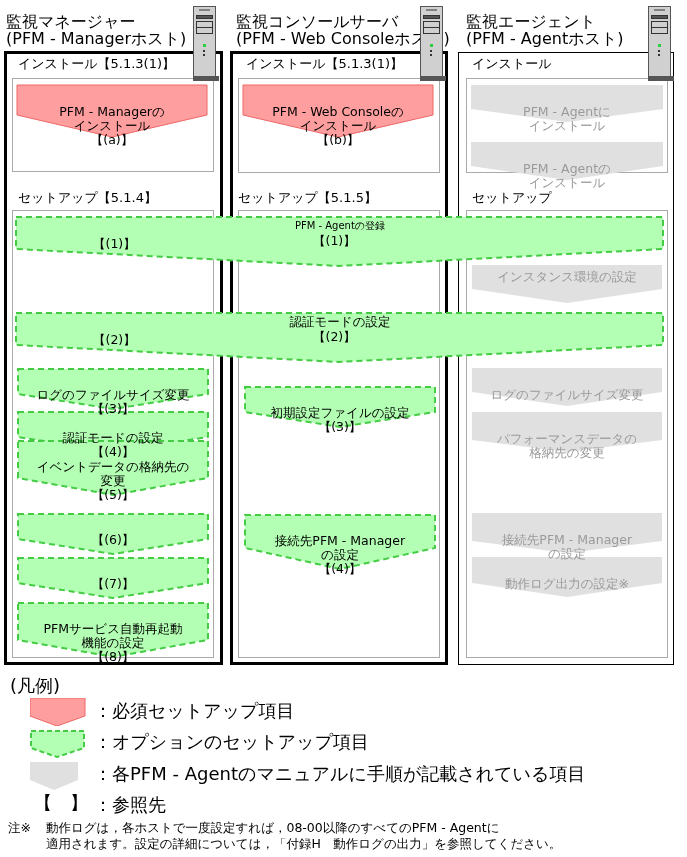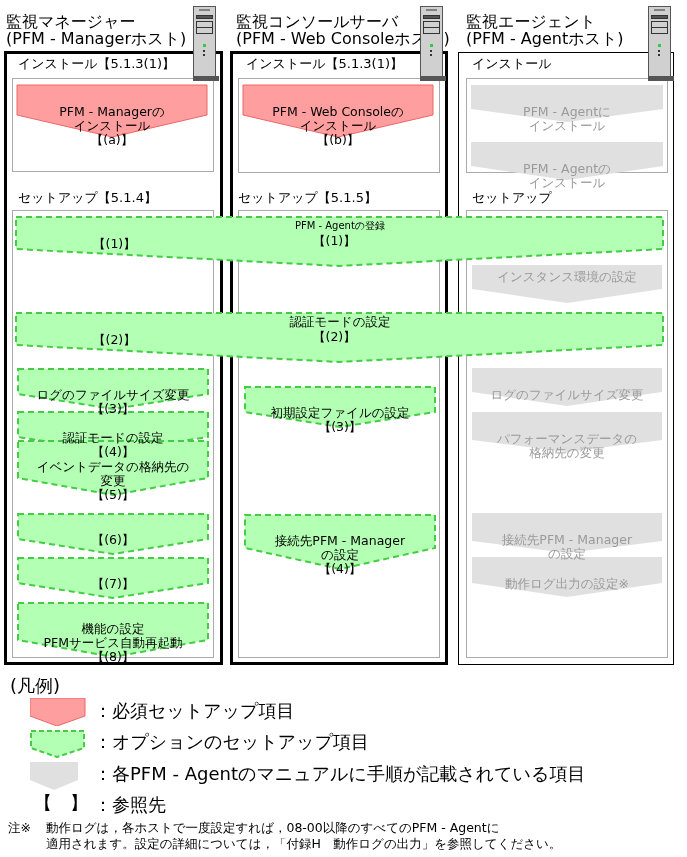--- a/index.html
+++ b/index.html
@@ -191,22 +191,22 @@
     </svg>
   <div class="txt">
     <div>【(7)】</div>
   </div>
 </div>
 <div class="step" style="left:17px;top:602px;width:192px;height:56px;">
   <svg width="192" height="56">
       <polygon points="1,1 191,1 191,38 96,55 1,38" fill="#b3ffb3" stroke="#44cc44" stroke-width="2" stroke-dasharray="6,4"></polygon>
     </svg>
   <div class="txt">
+    <div>PFMサービス自動再起動</div>
     <div>機能の設定</div>
-    <div>PFMサービス自動再起動</div>
     <div>【(8)】</div>
   </div>
 </div>
 
 <div class="step" style="left:244px;top:386px;width:192px;height:42px;">
   <svg width="192" height="42">
       <polygon points="1,1 191,1 191,26 96,41 1,26" fill="#b3ffb3" stroke="#44cc44" stroke-width="2" stroke-dasharray="6,4"></polygon>
     </svg>
   <div class="txt">
     <div>初期設定ファイルの設定</div>

